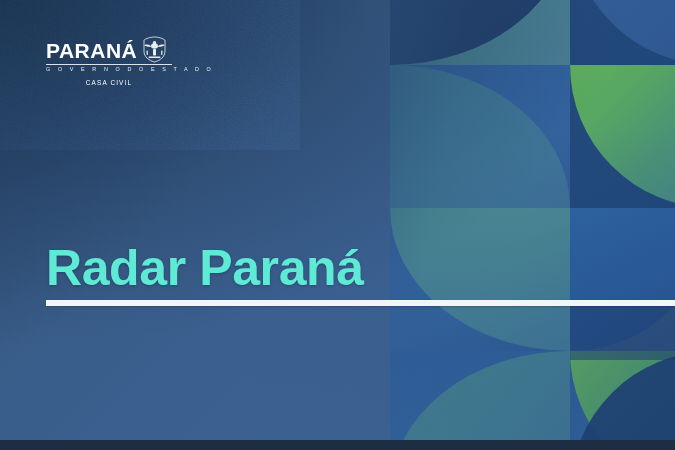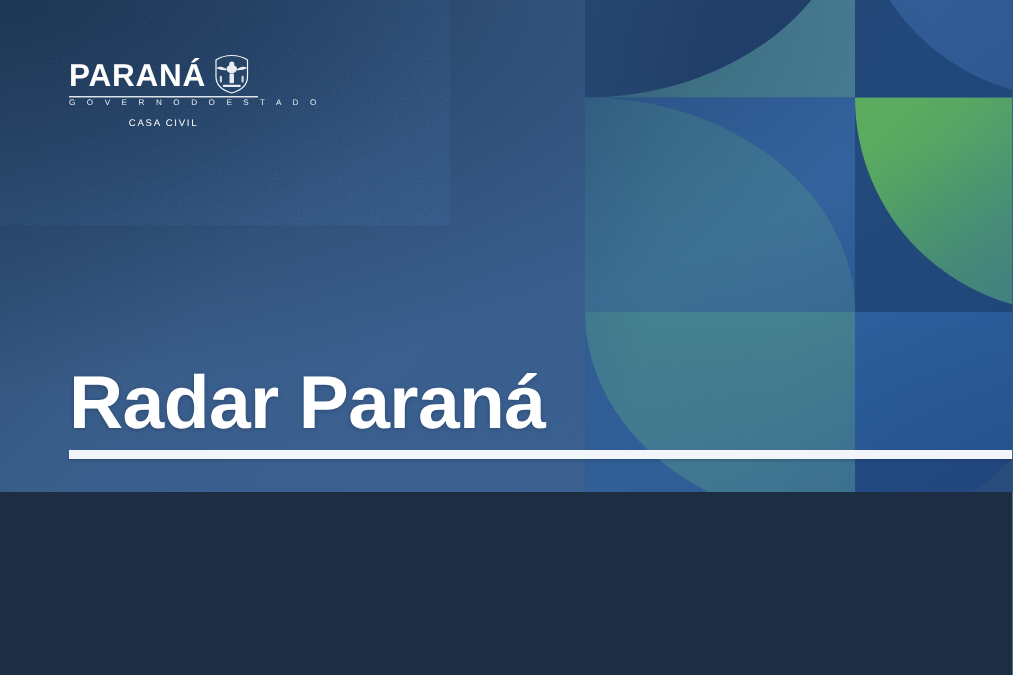--- a/index.html
+++ b/index.html
@@ -7,21 +7,21 @@
     padding: 0;
     background: #1d2d42;
   }
   body {
     font-family: "Liberation Sans", sans-serif;
   }
 
   #banner {
     position: relative;
     width: 675px;
-    height: 328px;
+    height: 440px;
     overflow: hidden;
     background: #3c6291;
     user-select: none;
   }
 
   
   .bg-base {
     position: absolute;
     inset: 0;
     background:
@@ -151,21 +151,21 @@
 
   
   .title-block {
     position: absolute;
     left: 0;
     top: 243px;
     width: 675px;
   }
   .title {
     margin: 0 0 0 46px;
-    color: #ffffff;
+    color: #5eead4;
     font-size: 50px;
     line-height: 1.0;
     font-weight: 700;
     letter-spacing: -0.4px;
     font-family: "Liberation Sans", sans-serif;
     text-shadow: 0 1px 3px rgba(12,26,45,.28);
   }
   .title-rule {
     position: absolute;
     left: 46px;

